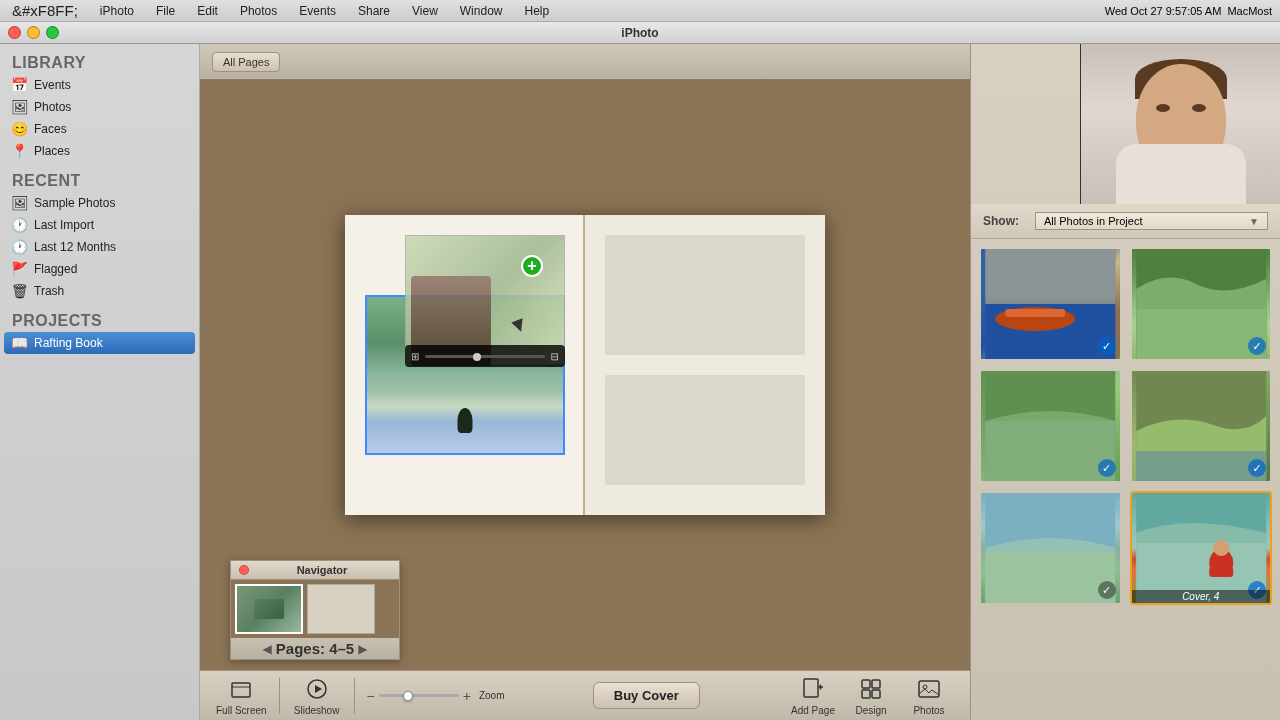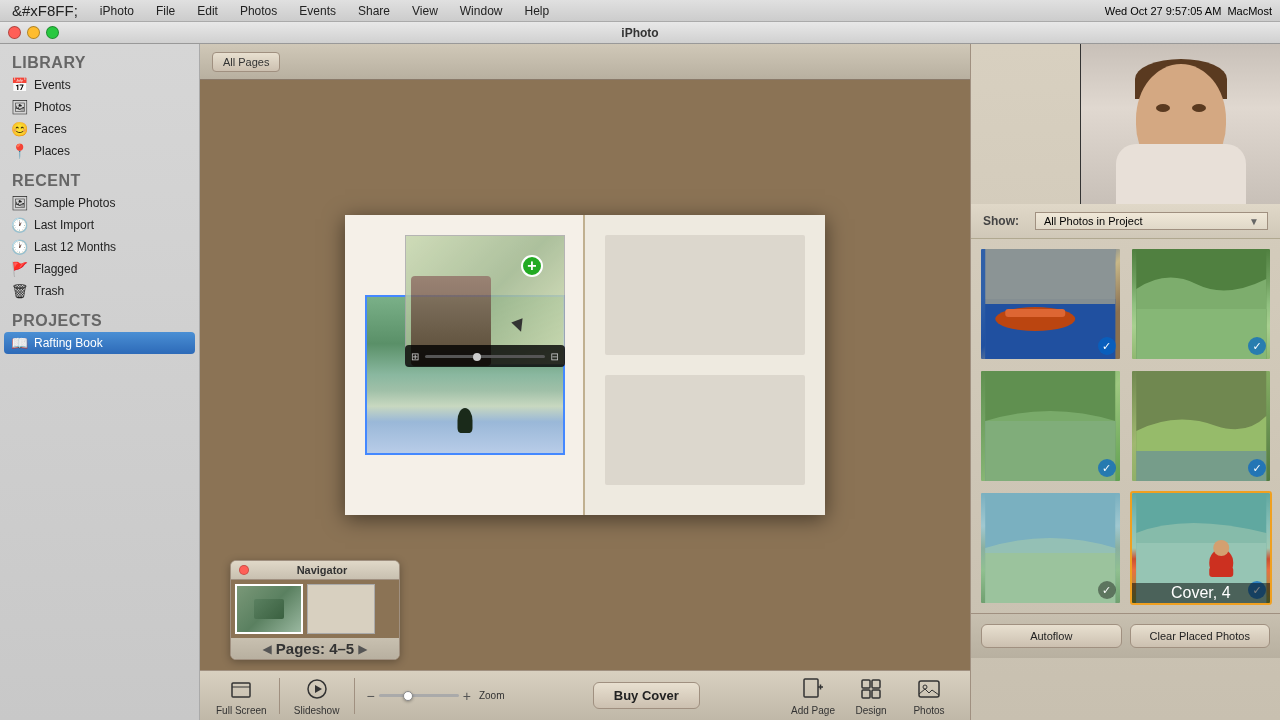--- a/index.html
+++ b/index.html
@@ -303,21 +303,21 @@
     }
 
     
     .navigator {
       position: absolute;
       bottom: 10px;
       left: 30px;
       width: 170px;
       background: #d0c8b8;
       border: 1px solid #a09080;
-      border-radius: 6px;
+      border-radius: 0;
       box-shadow: 0 2px 8px rgba(0,0,0,0.3);
       overflow: hidden;
     }
     .navigator-titlebar {
       background: linear-gradient(to bottom, #e0d8c8, #c8c0b0);
       padding: 3px 8px;
       display: flex;
       align-items: center;
       gap: 4px;
       border-bottom: 1px solid #a09080;
@@ -533,23 +533,24 @@
       font-size: 11px;
     }
     .photo-check.checked { background: rgba(0,100,200,0.7); }
     .photo-label {
       position: absolute;
       bottom: 0;
       left: 0;
       right: 0;
       background: rgba(0,0,0,0.5);
       color: white;
-      font-size: 16px;
+      font-size: 10px;
       text-align: center;
       padding: 1px 2px;
+      font-style: italic;
     }
 
     
     .right-panel-footer {
       padding: 10px;
       display: flex;
       gap: 8px;
       background: linear-gradient(to bottom, #c8c0b0, #b8b0a0);
       border-top: 1px solid #a09080;
     }
@@ -935,20 +936,16 @@
               <ellipse cx="85" cy="70" rx="12" ry="14" fill="#cc3020"></ellipse>
               <ellipse cx="85" cy="55" rx="8" ry="8" fill="#d4a070"></ellipse>
               <rect x="73" y="74" width="24" height="10" fill="#cc3020" rx="3"></rect>
             </svg>
           </div>
           <div class="photo-check checked">✓</div>
           <div class="photo-label">Cover, 4</div>
         </div>
       </div>
 
-      <div class="right-panel-footer">
-        <button class="footer-btn">Autoflow</button>
-        <button class="footer-btn">Clear Placed Photos</button>
-      </div>
     </div>
   </div>
 
 </div>
 
 </body></html>

